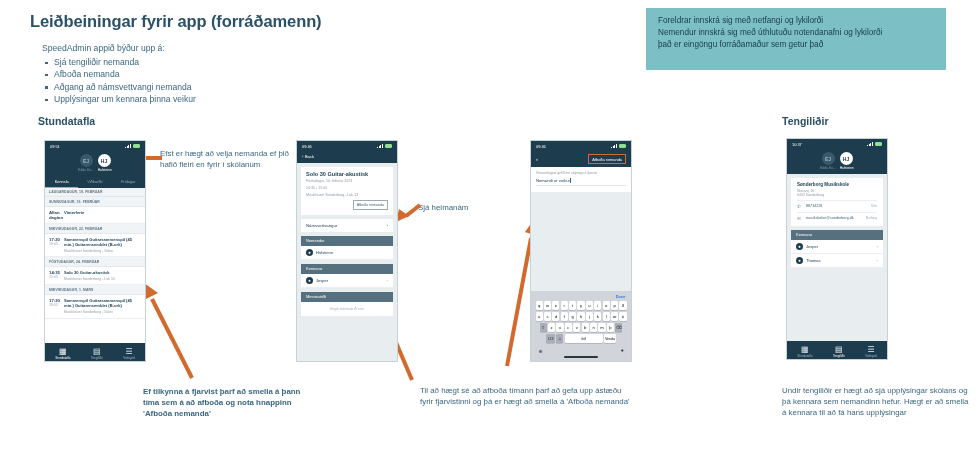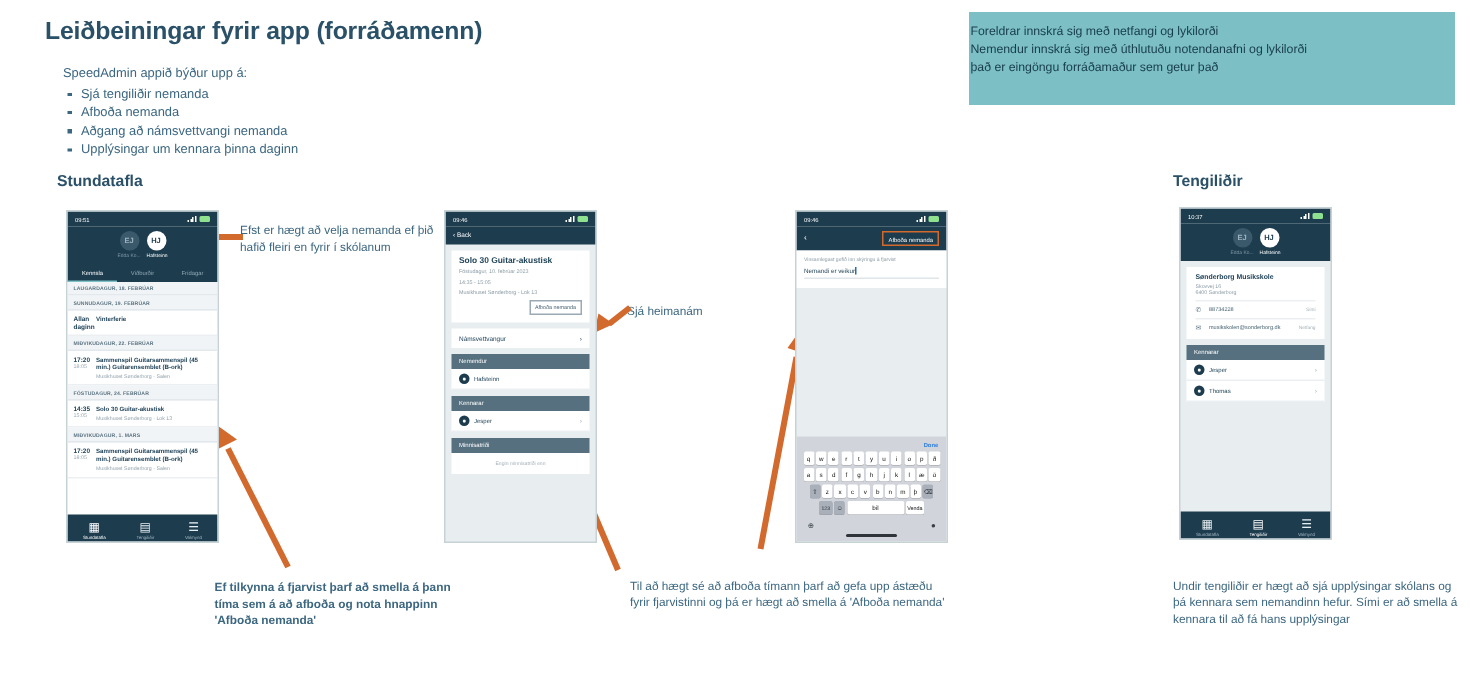--- a/index.html
+++ b/index.html
@@ -21,22 +21,22 @@
   .intro .lead { margin-bottom: 3px; }
   .intro ul { list-style: none; }
   .intro li { position: relative; padding-left: 12px; line-height: 12.4px; }
   .intro li:before {
     content: ""; position: absolute; left: 3px; top: 5.5px;
     width: 2.5px; height: 2.5px; background: #3c6781;
   }
 
   
   .infobox {
-    position: absolute; left: 646px; top: 8px; width: 324px; height: 62px;
-    background: #7cbfc4; padding: 7px 1px;
+    position: absolute; left: 646px; top: 8px; width: 300px; height: 62px;
+    background: #7cbfc4; padding: 7px 12px;
   }
   .infobox p { color: #173c4c; font-size: 8.2px; line-height: 12.2px; }
 
   
   .sec-head { position: absolute; font-size: 10.5px; font-weight: bold; color: #2b5168; }
   #head-stundatafla { left: 38px; top: 115px; }
   #head-tengilidir { left: 782px; top: 115px; }
 
   
   .note { position: absolute; color: #3c6781; font-size: 7.9px; line-height: 11.2px; }
@@ -191,38 +191,38 @@
 
 <div class="page">
 
   <div class="title">Leiðbeiningar fyrir app (forráðamenn)</div>
   <div class="intro">
     <div class="lead">SpeedAdmin appið býður upp á:</div>
     <ul>
       <li>Sjá tengiliðir nemanda</li>
       <li>Afboða nemanda</li>
       <li>Aðgang að námsvettvangi nemanda</li>
-      <li>Upplýsingar um kennara þinna daginn</li>
+      <li>Upplýsingar um kennara þinna veikur</li>
     </ul>
   </div>
 
   <div class="infobox">
     <p>Foreldrar innskrá sig með netfangi og lykilorði</p>
     <p>Nemendur innskrá sig með úthlutuðu notendanafni og lykilorði</p>
     <p>það er eingöngu forráðamaður sem getur það</p>
   </div>
 
   <div class="sec-head" id="head-stundatafla">Stundatafla</div>
   <div class="sec-head" id="head-tengilidir">Tengiliðir</div>
 
   <div class="note" id="note-top-select">Efst er hægt að velja nemanda ef þið hafið fleiri en fyrir í skólanum</div>
   <div class="note" id="note-heimanam">Sjá heimanám</div>
   <div class="note" id="note-bottom-1">Ef tilkynna á fjarvist þarf að smella á þann tíma sem á að afboða og nota hnappinn 'Afboða nemanda'</div>
   <div class="note" id="note-bottom-2">Til að hægt sé að afboða tímann  þarf að gefa upp ástæðu fyrir fjarvistinni og þá er hægt að smella á 'Afboða nemanda'</div>
-  <div class="note" id="note-bottom-3">Undir tengiliðir er hægt að sjá upplýsingar skólans og þá kennara sem nemandinn hefur. Sími er að smella á kennara til að fá hans upplýsingar</div>
+  <div class="note" id="note-bottom-3">Undir tengiliðir er hægt að sjá upplýsingar skólans og þá kennara sem nemandinn hefur. Hægt er að smella á kennara til að fá hans upplýsingar</div>
 
   <div class="arrow" style="left:133px; top:150px;">
     <svg width="30" height="16" viewBox="0 0 30 16">
       <path d="M29,8 L10,8" stroke="#d2692d" stroke-width="4" fill="none"></path>
       <path d="M0,8 L12,1.5 L12,14.5 Z" fill="#d2692d"></path>
     </svg>
   </div>
   <div class="arrow" style="left:140px; top:283px;">
     <svg width="60" height="100" viewBox="0 0 60 100">
       <path d="M52,95 L12,16" stroke="#d2692d" stroke-width="4" fill="none"></path>

